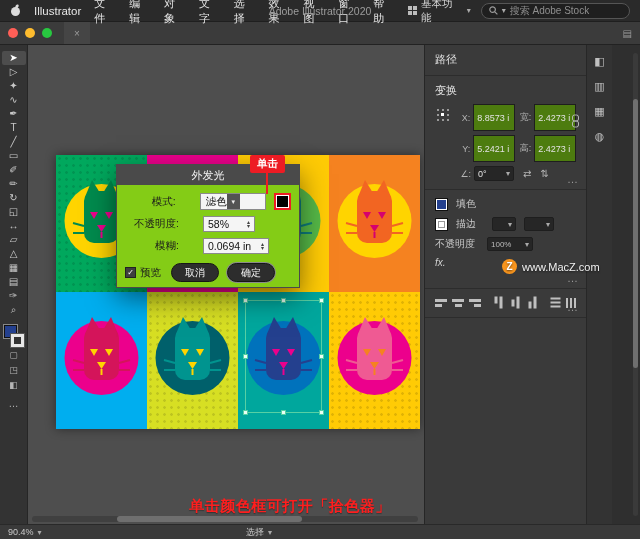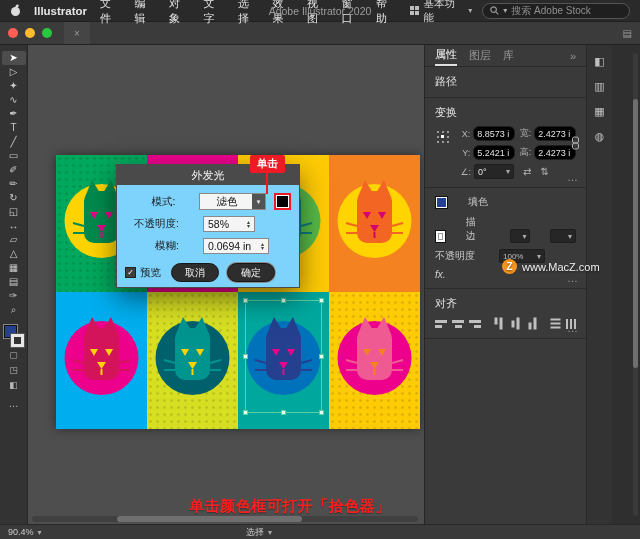--- a/index.html
+++ b/index.html
@@ -1,21 +1,21 @@
 <!DOCTYPE html>
 <html><head>
 <meta charset="utf-8">
 <style>
   *{box-sizing:border-box;margin:0;padding:0;-webkit-user-select:none;user-select:none}
   html,body{width:640px;height:539px;overflow:hidden}
   body{position:relative;background:#4e4e4e;font-family:"Liberation Sans","DejaVu Sans",sans-serif;color:#ddd}
 
   
   .menu-bar{position:absolute;left:0;top:0;right:0;height:22px;background:#2a2a2a;display:flex;align-items:center;padding:0 10px;gap:13px;z-index:90;font-size:11px;color:#e6e6e6;border-bottom:1px solid #1f1f1f}
-  .app-name{font-weight:bold;font-size:11.5px}
+  .app-name{font-weight:normal;font-size:11.5px}
   .menu-items{display:flex;gap:13px}
   .menu-item{cursor:default}
   .window-title{position:absolute;left:50%;transform:translateX(-50%);color:#9c9c9c;font-size:10.5px;pointer-events:none}
   .mb-right{margin-left:auto;display:flex;align-items:center;gap:10px}
   .workspace-btn{display:flex;align-items:center;gap:4px;color:#d8d8d8;font-size:10.5px}
   .ws-grid{display:grid;grid-template-columns:4px 4px;grid-template-rows:4px 4px;gap:1px}
   .ws-grid i{background:#bdbdbd;display:block}
   .chev{font-size:8px;color:#aaa}
   .search-box{width:150px;height:16px;background:#1f1f1f;border:1px solid #555;border-radius:9px;display:flex;align-items:center;gap:4px;padding:0 7px;color:#8f8f8f;font-size:10px}
 
@@ -45,26 +45,26 @@
   .lion{position:absolute;inset:0;width:100%;height:100%;display:block}
   .sel-box{position:absolute;left:7px;right:7px;top:8px;bottom:16px;border:1px solid #57d0a4;z-index:5}
   .handle{position:absolute;width:5px;height:5px;background:#eafff4;border:1px solid #57d0a4}
   .h-tl{top:-3px;left:-3px}.h-tm{top:-3px;left:50%;margin-left:-3px}.h-tr{top:-3px;right:-3px}
   .h-ml{top:50%;margin-top:-3px;left:-3px}.h-mr{top:50%;margin-top:-3px;right:-3px}
   .h-bl{bottom:-3px;left:-3px}.h-bm{bottom:-3px;left:50%;margin-left:-3px}.h-br{bottom:-3px;right:-3px}
   .h-scroll{position:absolute;left:4px;right:6px;bottom:2px;height:6px;background:#404040;border-radius:3px}
   .h-thumb{position:absolute;left:22%;width:48%;top:0;bottom:0;background:#6f6f6f;border-radius:3px}
 
   
-  .dialog{position:absolute;left:116px;top:164px;width:184px;height:124px;background:#7dd3fc;border:1px solid #4a4a4a;box-shadow:0 10px 26px rgba(0,0,0,.5);z-index:60;font-size:10.5px;color:#1c1c1c}
+  .dialog{position:absolute;left:116px;top:164px;width:184px;height:124px;background:#84cc16;border:1px solid #4a4a4a;box-shadow:0 10px 26px rgba(0,0,0,.5);z-index:60;font-size:10.5px;color:#1c1c1c}
   .dialog-title{height:20px;background:#4a4a4a;color:#f2f2f2;display:flex;align-items:center;justify-content:center;font-size:11px}
   .dialog-body{padding:8px 8px 6px 8px}
   .dlg-row{display:flex;align-items:center;margin-bottom:6px}
   .dlg-label{width:54px;text-align:right;margin-right:24px;color:#1c1c1c}
-  .dlg-select{width:70px;height:17px;background:#f5f5f5;border:1px solid #8a8a8a;display:flex;align-items:center;justify-content:space-between;color:#111;padding-left:16px;cursor:pointer}
+  .dlg-select{width:70px;height:17px;background:#f5f5f5;border:1px solid #8a8a8a;display:flex;align-items:center;color:#111;padding-left:5px;cursor:pointer}
   .dlg-select .dd{width:13px;height:100%;background:#535353;color:#eee;display:flex;align-items:center;justify-content:center;font-size:7px}
   .dlg-swatch{width:18px;height:17px;background:#000;box-shadow:inset 0 0 0 1px #fff;border:2px solid #ed1c24;margin-left:8px;cursor:pointer}
   .dlg-field{height:16px;background:#f5f5f5;border:1px solid #8a8a8a;color:#111;display:flex;align-items:center;padding:0 4px;justify-content:space-between}
   .stepper{display:flex;flex-direction:column;line-height:4px;font-size:6px;color:#444;margin-left:4px}
   .dlg-bottom{display:flex;align-items:center;margin-top:9px}
   .checkbox{width:11px;height:11px;background:#3f3f3f;border:1px solid #222;color:#fff;font-size:8px;display:flex;align-items:center;justify-content:center;margin-right:4px;cursor:pointer}
   .dlg-btn{height:19px;border-radius:10px;background:#2d2d2d;color:#f2f2f2;font-size:10px;display:flex;align-items:center;justify-content:center;padding:0 13px;border:1px solid #161616;cursor:pointer}
   .dlg-btn.primary{box-shadow:0 0 0 1px #8a8a8a}
   .danji-badge{position:absolute;left:250px;top:155px;background:#ed1c24;color:#fff;font-size:10.5px;font-weight:bold;padding:2px 7px;border-radius:2px;z-index:70}
   .danji-line{position:absolute;left:266px;top:172px;width:2px;height:22px;background:#ed1c24;z-index:65}
@@ -79,26 +79,26 @@
   .panel-tab.active{color:#fff;border-bottom:2px solid #e0e0e0}
   .panel-collapse{margin-left:auto;display:flex;align-items:center;color:#999;font-size:11px}
   .panel-section{padding:7px 10px 8px 10px;border-bottom:1px solid #2c2c2c;position:relative}
   .section-title{font-size:11px;color:#e2e2e2;margin-bottom:6px}
   .transform-wrap{position:relative;padding-left:22px}
   .ref-locator{position:absolute;left:0;top:3px;width:15px;height:15px;display:grid;grid-template-columns:repeat(3,1fr);grid-template-rows:repeat(3,1fr)}
   .ref-locator i{width:2px;height:2px;background:#9a9a9a;align-self:center;justify-self:center}
   .ref-locator i.c{background:#fff;width:3px;height:3px}
   .tf-row{display:flex;align-items:center;gap:3px;margin-bottom:4px}
   .tf-label{width:14px;text-align:right;color:#b5b5b5;font-size:9px}
-  .tf-field{width:44px;height:15px;background:#000000;border:1px solid #1e1e1e;border-radius:6px;color:#e2e2e2;font-size:9px;display:flex;align-items:center;padding:0 3px;cursor:text;white-space:nowrap;overflow:hidden}
+  .tf-field{width:44px;height:27px;background:#4d7c0f;border:1px solid #1e1e1e;border-radius:0;color:#e2e2e2;font-size:9px;display:flex;align-items:center;padding:0 3px;cursor:text;white-space:nowrap;overflow:hidden}
   .chain{position:absolute;right:-4px;top:10px}
   .tf-dd{width:40px;height:15px;background:#262626;border:1px solid #1e1e1e;border-radius:2px;display:flex;align-items:center;justify-content:space-between;padding:0 3px;font-size:9px;color:#e2e2e2;cursor:pointer}
   .flip-ic{color:#b5b5b5;font-size:10px;margin-left:6px;cursor:pointer}
   .more-dots{position:absolute;right:8px;bottom:4px;color:#9a9a9a;font-size:11px;cursor:pointer}
-  .app-row{display:flex;align-items:flex-end;gap:20px;margin-bottom:6px}
+  .app-row{display:flex;align-items:center;gap:8px;margin-bottom:6px}
   .swatch{width:13px;height:13px;border:1px solid #111;box-shadow:inset 0 0 0 1px #fff;cursor:pointer}
   .swatch.stroke{background:#fff;box-shadow:inset 0 0 0 2px #fff,inset 0 0 0 3px #999}
   .mini-dd{height:14px;background:#262626;border:1px solid #1e1e1e;border-radius:2px;display:flex;align-items:center;justify-content:space-between;padding:0 3px;font-size:8px;color:#bbb;cursor:pointer}
   .fx-label{font-style:italic;color:#d0d0d0;cursor:pointer}
   .align-row{display:flex;align-items:center;gap:5px}
   .align-btn{width:15px;height:13px;display:flex;flex-direction:column;justify-content:center;gap:2px;cursor:pointer}
   .align-btn i{display:block;background:#bfbfbf;height:3px}
   .align-btn .long{width:12px}.align-btn .short{width:7px}
   .align-btn.rot{transform:rotate(90deg)}
   .align-btn.dist{flex-direction:row;justify-content:space-between;align-items:center}
@@ -372,26 +372,20 @@
       <span class="dlg-btn primary">确定</span>
     </div>
   </div>
 </div>
 <div class="danji-badge">单击</div>
 <div class="danji-line"></div>
 
 <div class="caption-red">单击颜色框可打开「拾色器」</div>
 
 <div class="panel-right">
-  <div class="panel-tabs" id="panel-tabs">
-      <span class="panel-tab active">属性</span>
-      <span class="panel-tab">图层</span>
-      <span class="panel-tab">库</span>
-      <span class="panel-collapse">»</span>
-    </div>
 
   <div class="panel-section">
     <div class="section-title" style="margin-bottom:0">路径</div>
   </div>
 
   <div class="panel-section">
     <div class="section-title">变换</div>
     <div class="transform-wrap">
       <span class="ref-locator">
           <i></i>
@@ -452,28 +446,27 @@
           <span class="chev">▾</span>
         </span>
     </div>
     <div class="app-row">
       <span>不透明度</span>
       <span class="mini-dd" style="width:46px;margin-left:4px">
         <span>100%</span>
         <span class="chev">▾</span>
       </span>
     </div>
-    <div class="app-row" style="margin-bottom:0">
+    <div class="app-row" style="margin-bottom:12px">
       <span class="fx-label">fx.</span>
     </div>
     <span class="more-dots">…</span>
   </div>
 
   <div class="panel-section">
-    <div class="section-title">对齐</div>
     <div class="align-row" id="align-row">
         <div class="align-btn" style="align-items: flex-start;">
           <i class="long"></i>
           <i class="short"></i>
         </div>
         <div class="align-btn" style="align-items: center;">
           <i class="long"></i>
           <i class="short"></i>
         </div>
         <div class="align-btn" style="align-items: flex-end;">

